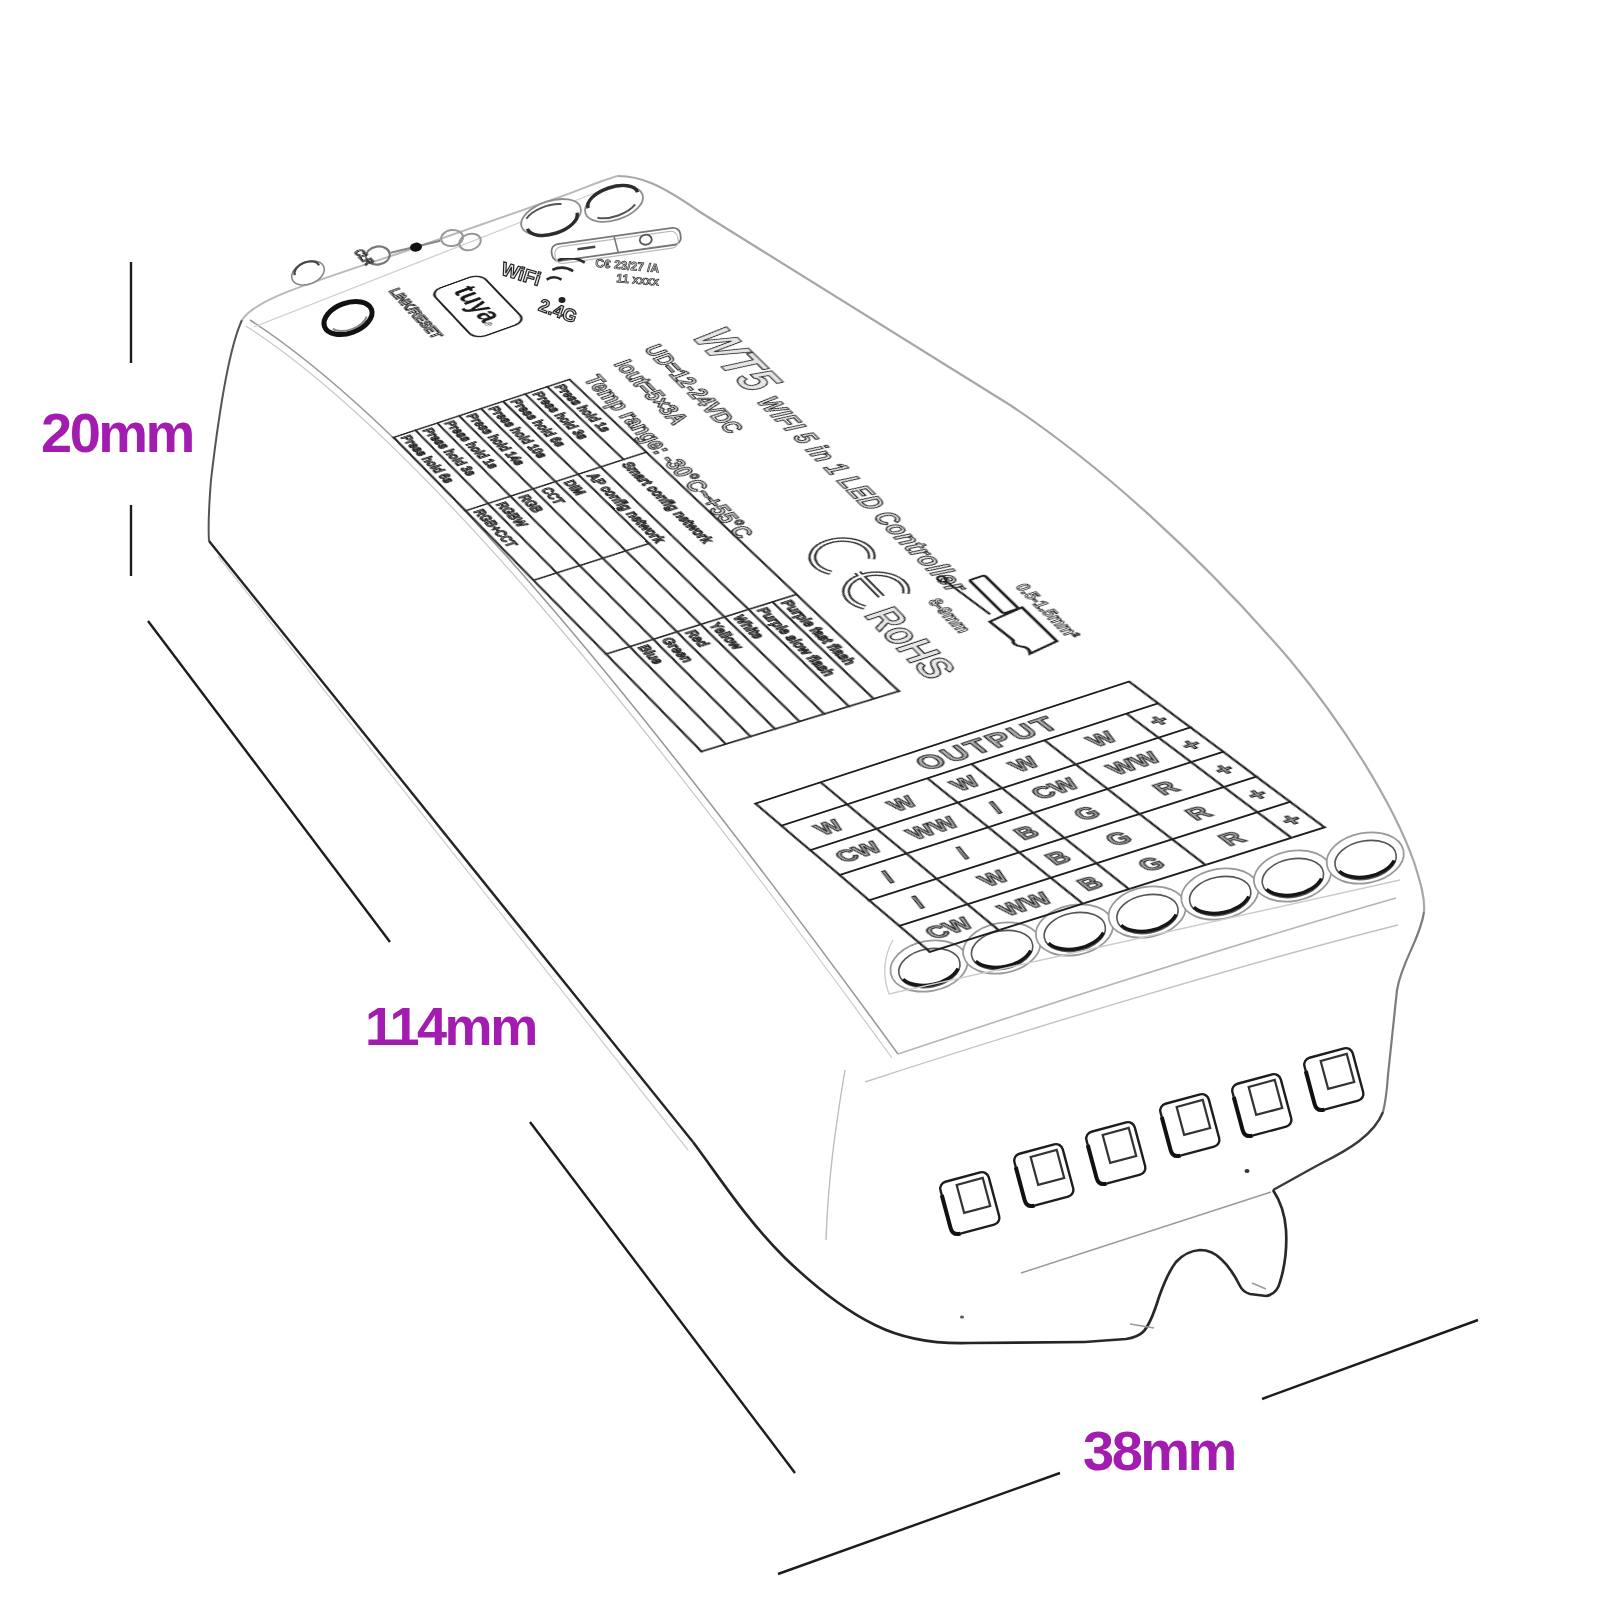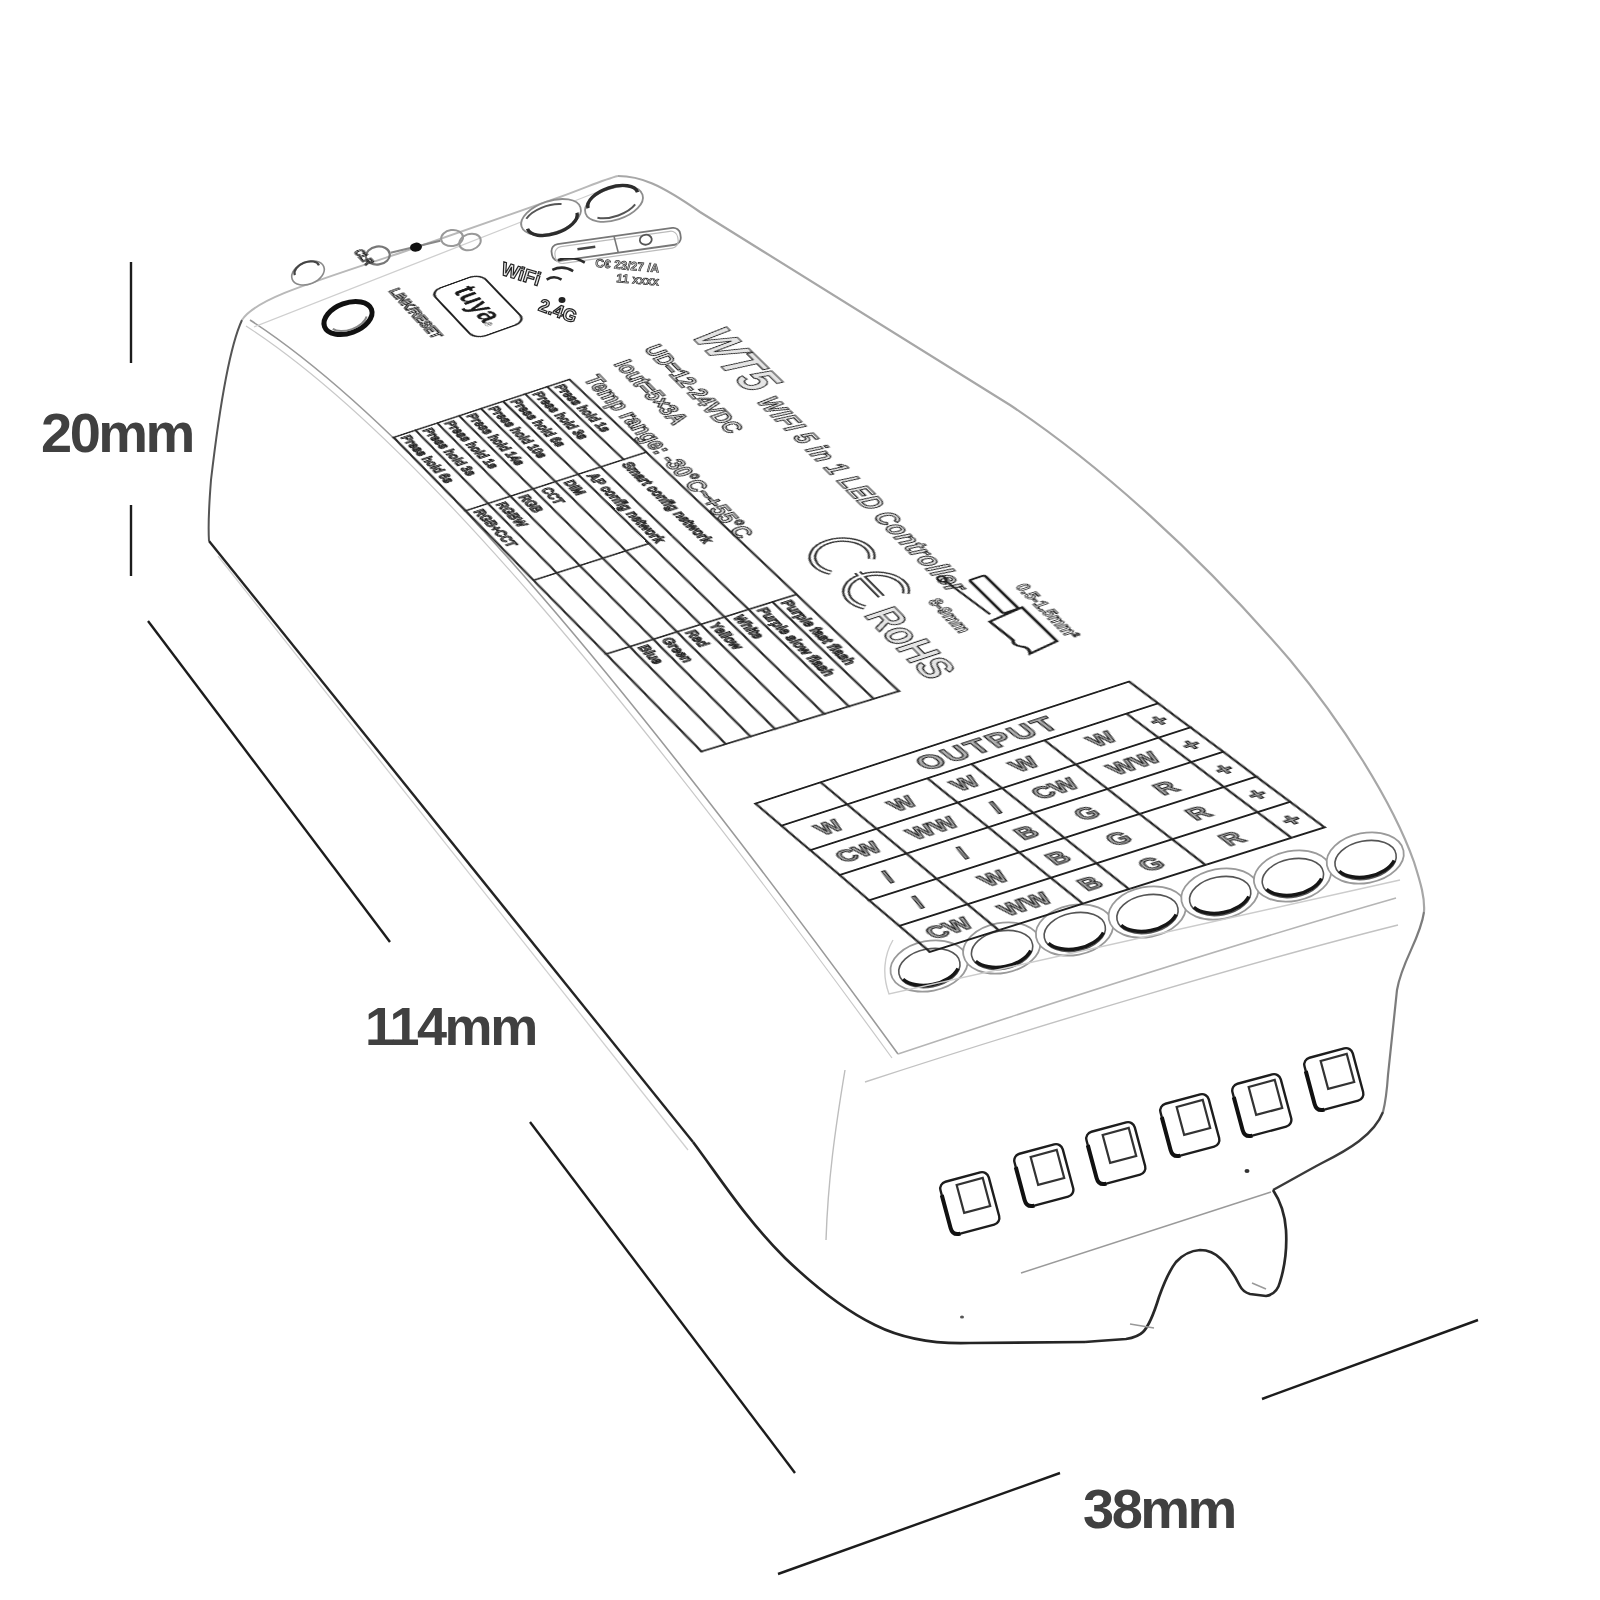--- a/index.html
+++ b/index.html
@@ -1,20 +1,20 @@
 <!DOCTYPE html>
 <html><head><meta charset="utf-8"><style>
 html,body{margin:0;padding:0;background:#ffffff;width:1600px;height:1600px;overflow:hidden;}
 *{font-family:"Liberation Sans",sans-serif;}
 #face{position:absolute;left:0;top:0;width:1140px;height:380px;transform-origin:0 0;
 transform:matrix3d(0.431071,0.485900,0,-0.00017163,-0.973287,0.374703,0,0.00005422,0,0,1,0,625.0000,174.0000,0,1);}
 #face div{position:absolute;}
 .o{font-weight:700;-webkit-text-stroke:1.2px #232323;color:rgba(0,0,0,0.1);white-space:nowrap;}
 .ot{font-weight:700;-webkit-text-stroke:1.15px #202020;color:rgba(0,0,0,0.3);white-space:nowrap;}
-.dim{position:absolute;font-weight:700;color:#404040;letter-spacing:1px;}
+.dim{position:absolute;font-weight:700;color:#a21caf;letter-spacing:1px;}
 .scr{position:absolute;transform-origin:0 0;}
 .oc{font-weight:700;-webkit-text-stroke:0.7px #333;color:rgba(0,0,0,0.2);white-space:nowrap;}
 </style></head><body>
 <svg width="1600" height="1600" style="position:absolute;left:0;top:0;">
 <path d="M 242,320 C 255,300 300,286 400,253 L 560,197 C 590,186 605,179 618,176" fill="none" stroke="#b9b9b9" stroke-width="2"></path>
 <path d="M 618,176 C 640,176 660,184 700,212 L 1010,405 C 1100,465 1200,555 1290,660 C 1340,720 1392,800 1414,862 C 1421,884 1425,898 1424,912" fill="none" stroke="#a7a7a7" stroke-width="2.2"></path>
 <path d="M 1424,912 C 1420,940 1402,960 1397,990 L 1388,1075 C 1387,1090 1386,1100 1383,1112" fill="none" stroke="#7c7c7c" stroke-width="2.2"></path>
 <path d="M 1383,1112 C 1374,1135 1348,1150 1322,1163 C 1305,1172 1288,1182 1273,1190" fill="none" stroke="#3a3a3a" stroke-width="2.4"></path>
 <path d="M 1273,1190 C 1281,1202 1285,1214 1286,1230 C 1287,1247 1285,1266 1280,1282 Q 1277,1294 1266,1296 L 1250,1294 Q 1243,1292 1240,1286 C 1235,1276 1229,1266 1221,1259 Q 1212,1250 1200,1250 Q 1186,1251 1176,1262 C 1169,1271 1164,1283 1159,1297 C 1155,1310 1150,1325 1143,1332 Q 1138,1337 1126,1339 L 1098,1341 L 1085,1342" fill="none" stroke="#282828" stroke-width="2.7"></path>
 <line x1="1021" y1="1273" x2="1271" y2="1192" stroke="#9a9a9a" stroke-width="1.5"></line>
@@ -275,12 +275,12 @@
 <path d="M 10,15 A 22 22 0 0 1 30,9"></path>
 <path d="M 12,4 A 30 30 0 0 1 38,-3"></path>
 </g>
     <ellipse cx="22" cy="42" rx="3.5" ry="3" fill="#222"></ellipse>
   </svg>
 <div class="scr o" style="left:543px;top:295px;font-size:18px;transform:rotate(20deg);">2.4G</div>
 <div class="scr oc" style="left:596px;top:256px;font-size:12px;transform:rotate(5deg);">C€ 23/27 /A</div>
 <div class="scr oc" style="left:617px;top:271px;font-size:12px;transform:rotate(5deg);">11 xxxx</div>
 <div class="dim" style="left:41px;top:400px;font-size:56px;letter-spacing:-2.5px;">20mm</div>
 <div class="dim" style="left:365px;top:995px;font-size:54px;letter-spacing:-2.5px;">114mm</div>
-<div class="dim" style="left:1083px;top:1476px;font-size:56px;letter-spacing:-2.5px;">38mm</div>
+<div class="dim" style="left:1083px;top:1418px;font-size:56px;letter-spacing:-2.5px;">38mm</div>
 </body></html>

